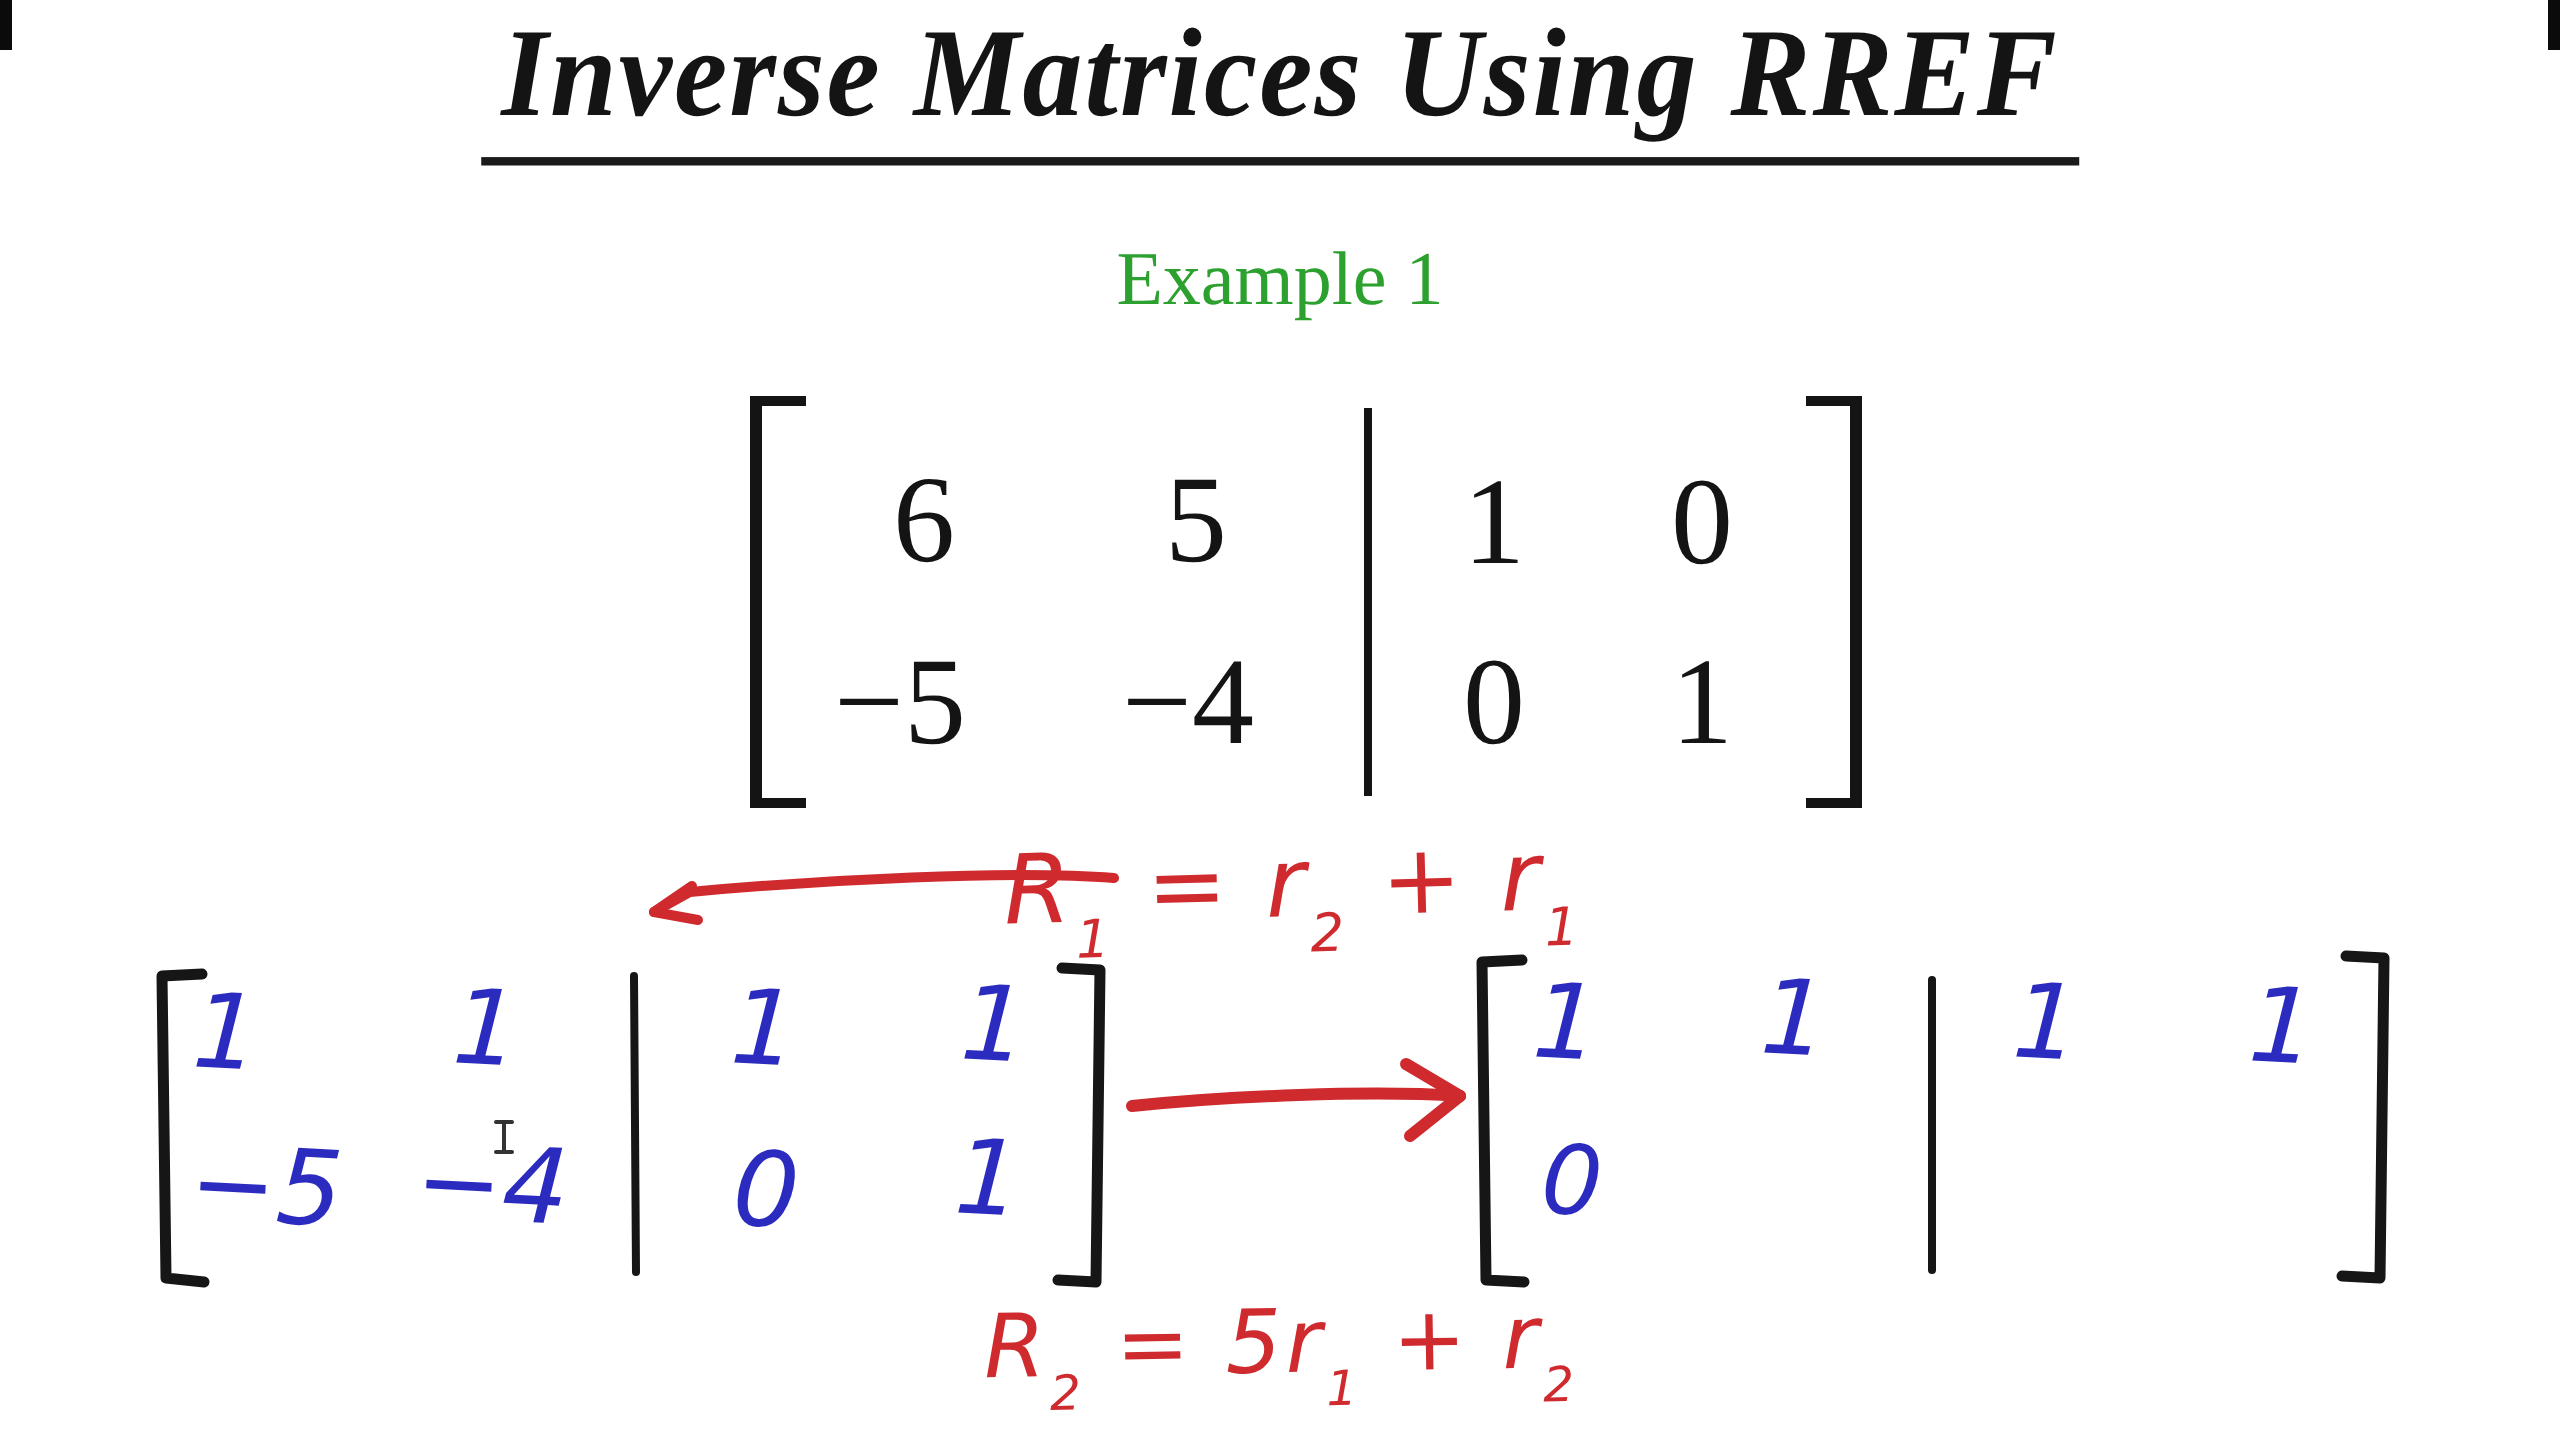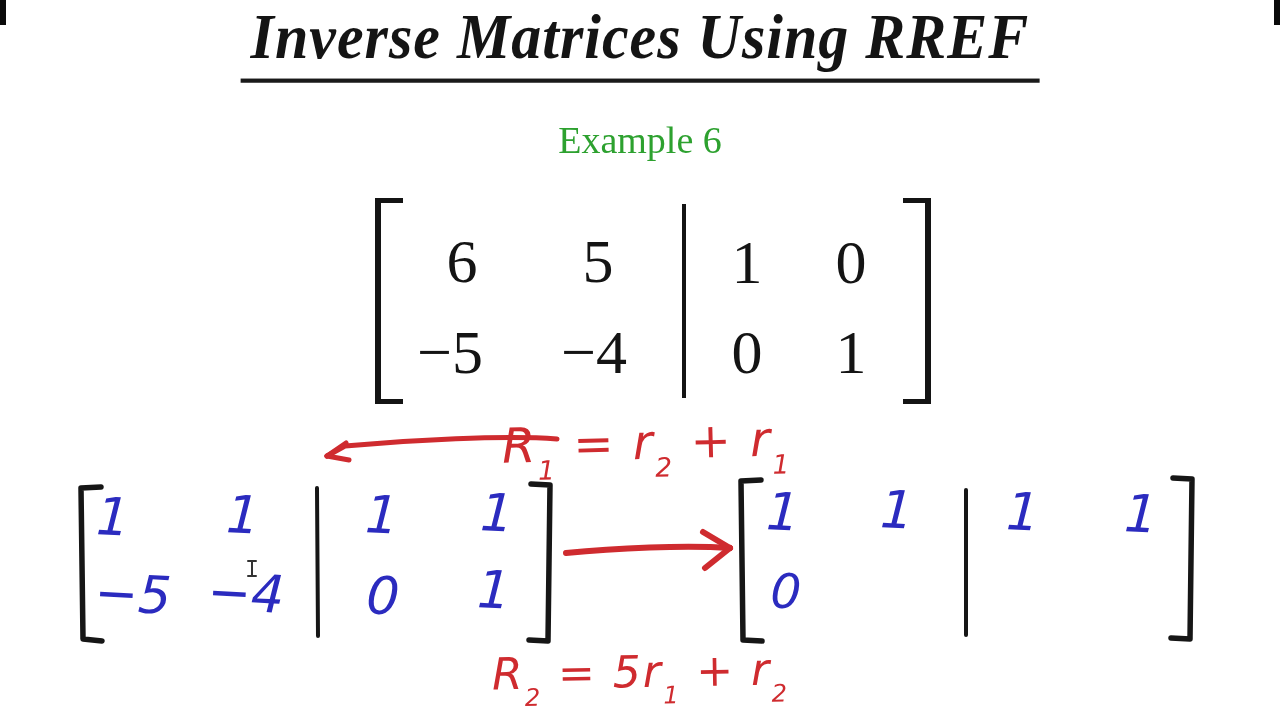--- a/index.html
+++ b/index.html
@@ -45,21 +45,21 @@
 
 <div id="stage">
 
   <div class="corner-tick" style="left:0;"></div>
   <div class="corner-tick" style="left:1274px;"></div>
 
   <div id="title-wrap">
     <div id="title">Inverse Matrices Using RREF</div>
   </div>
 
-  <div id="example" style="color: rgb(45, 161, 47);">Example 6</div>
+  <div id="example" style="color: rgb(45, 161, 47);">Example 1</div>
 
   <div id="pbracket-left" class="pbracket"></div>
   <div id="pbracket-right" class="pbracket"></div>
   <div id="pdivider"></div>
 
   <span class="pm-cell" style="left:462px;top:261px">6</span>
   <span class="pm-cell" style="left:598px;top:261px">5</span>
   <span class="pm-cell" style="left:747px;top:262px">1</span>
   <span class="pm-cell" style="left:851px;top:262px">0</span>
   <span class="pm-cell" style="left:450px;top:352px">−5</span>

